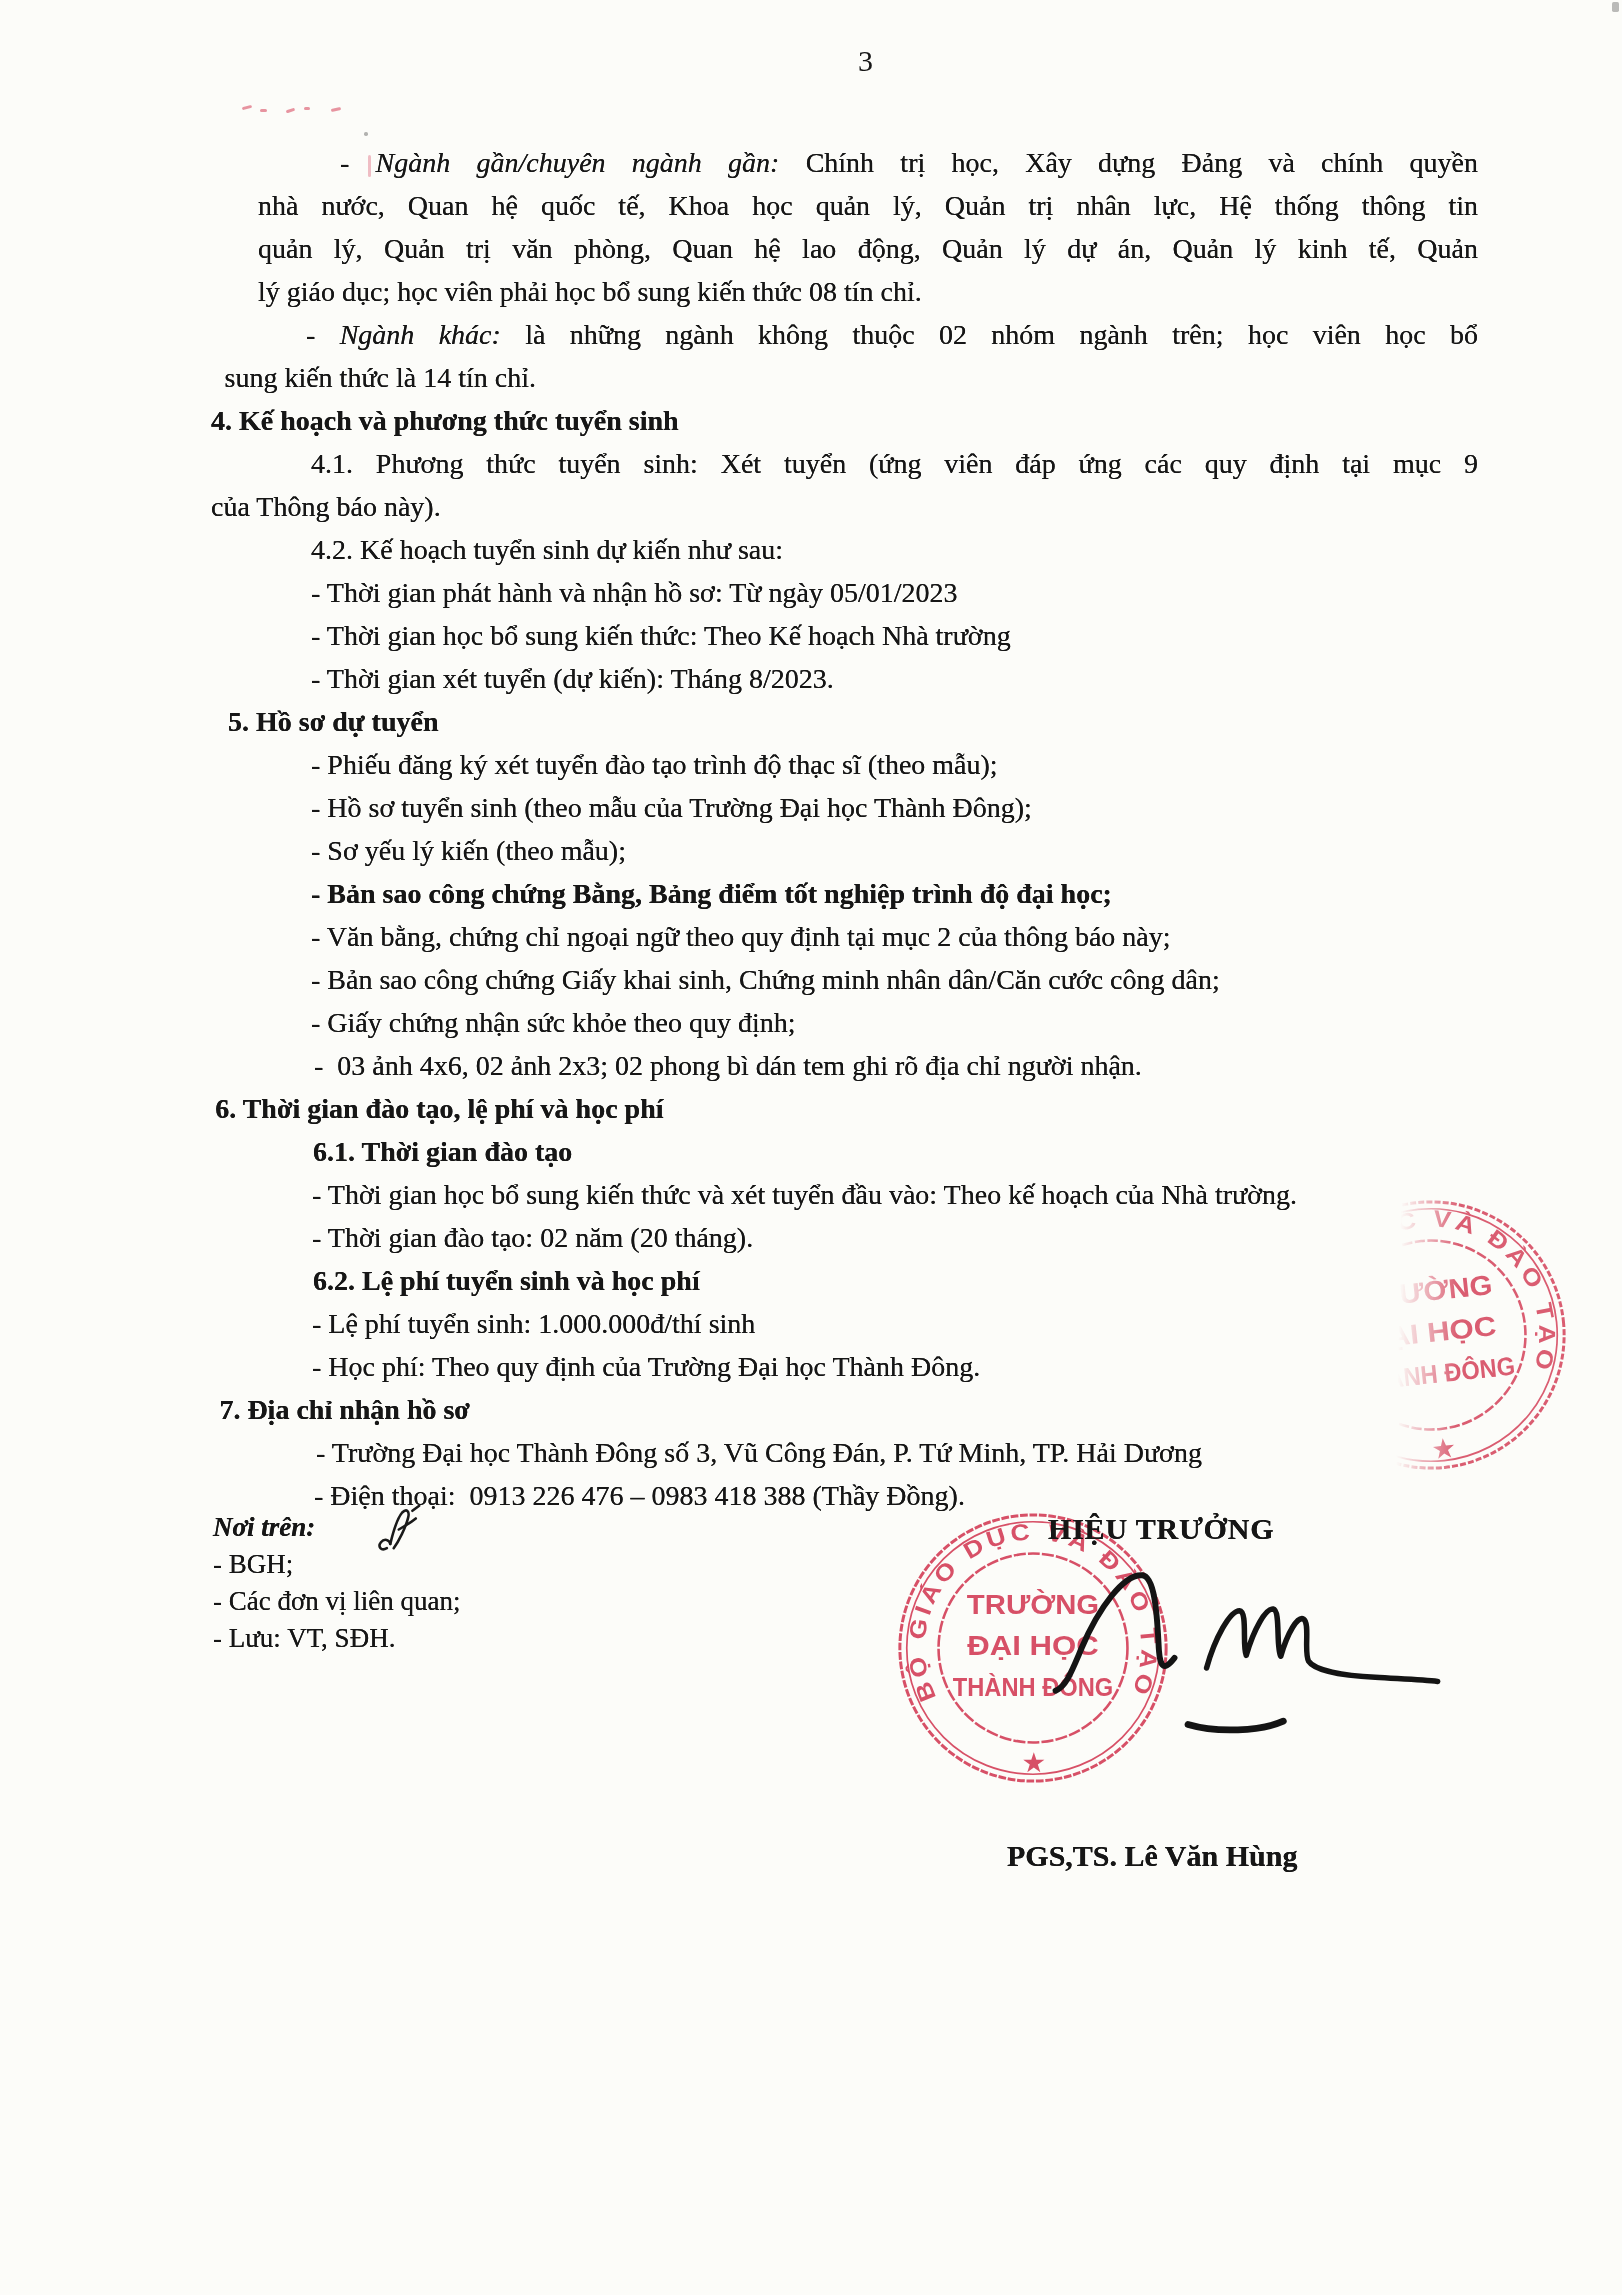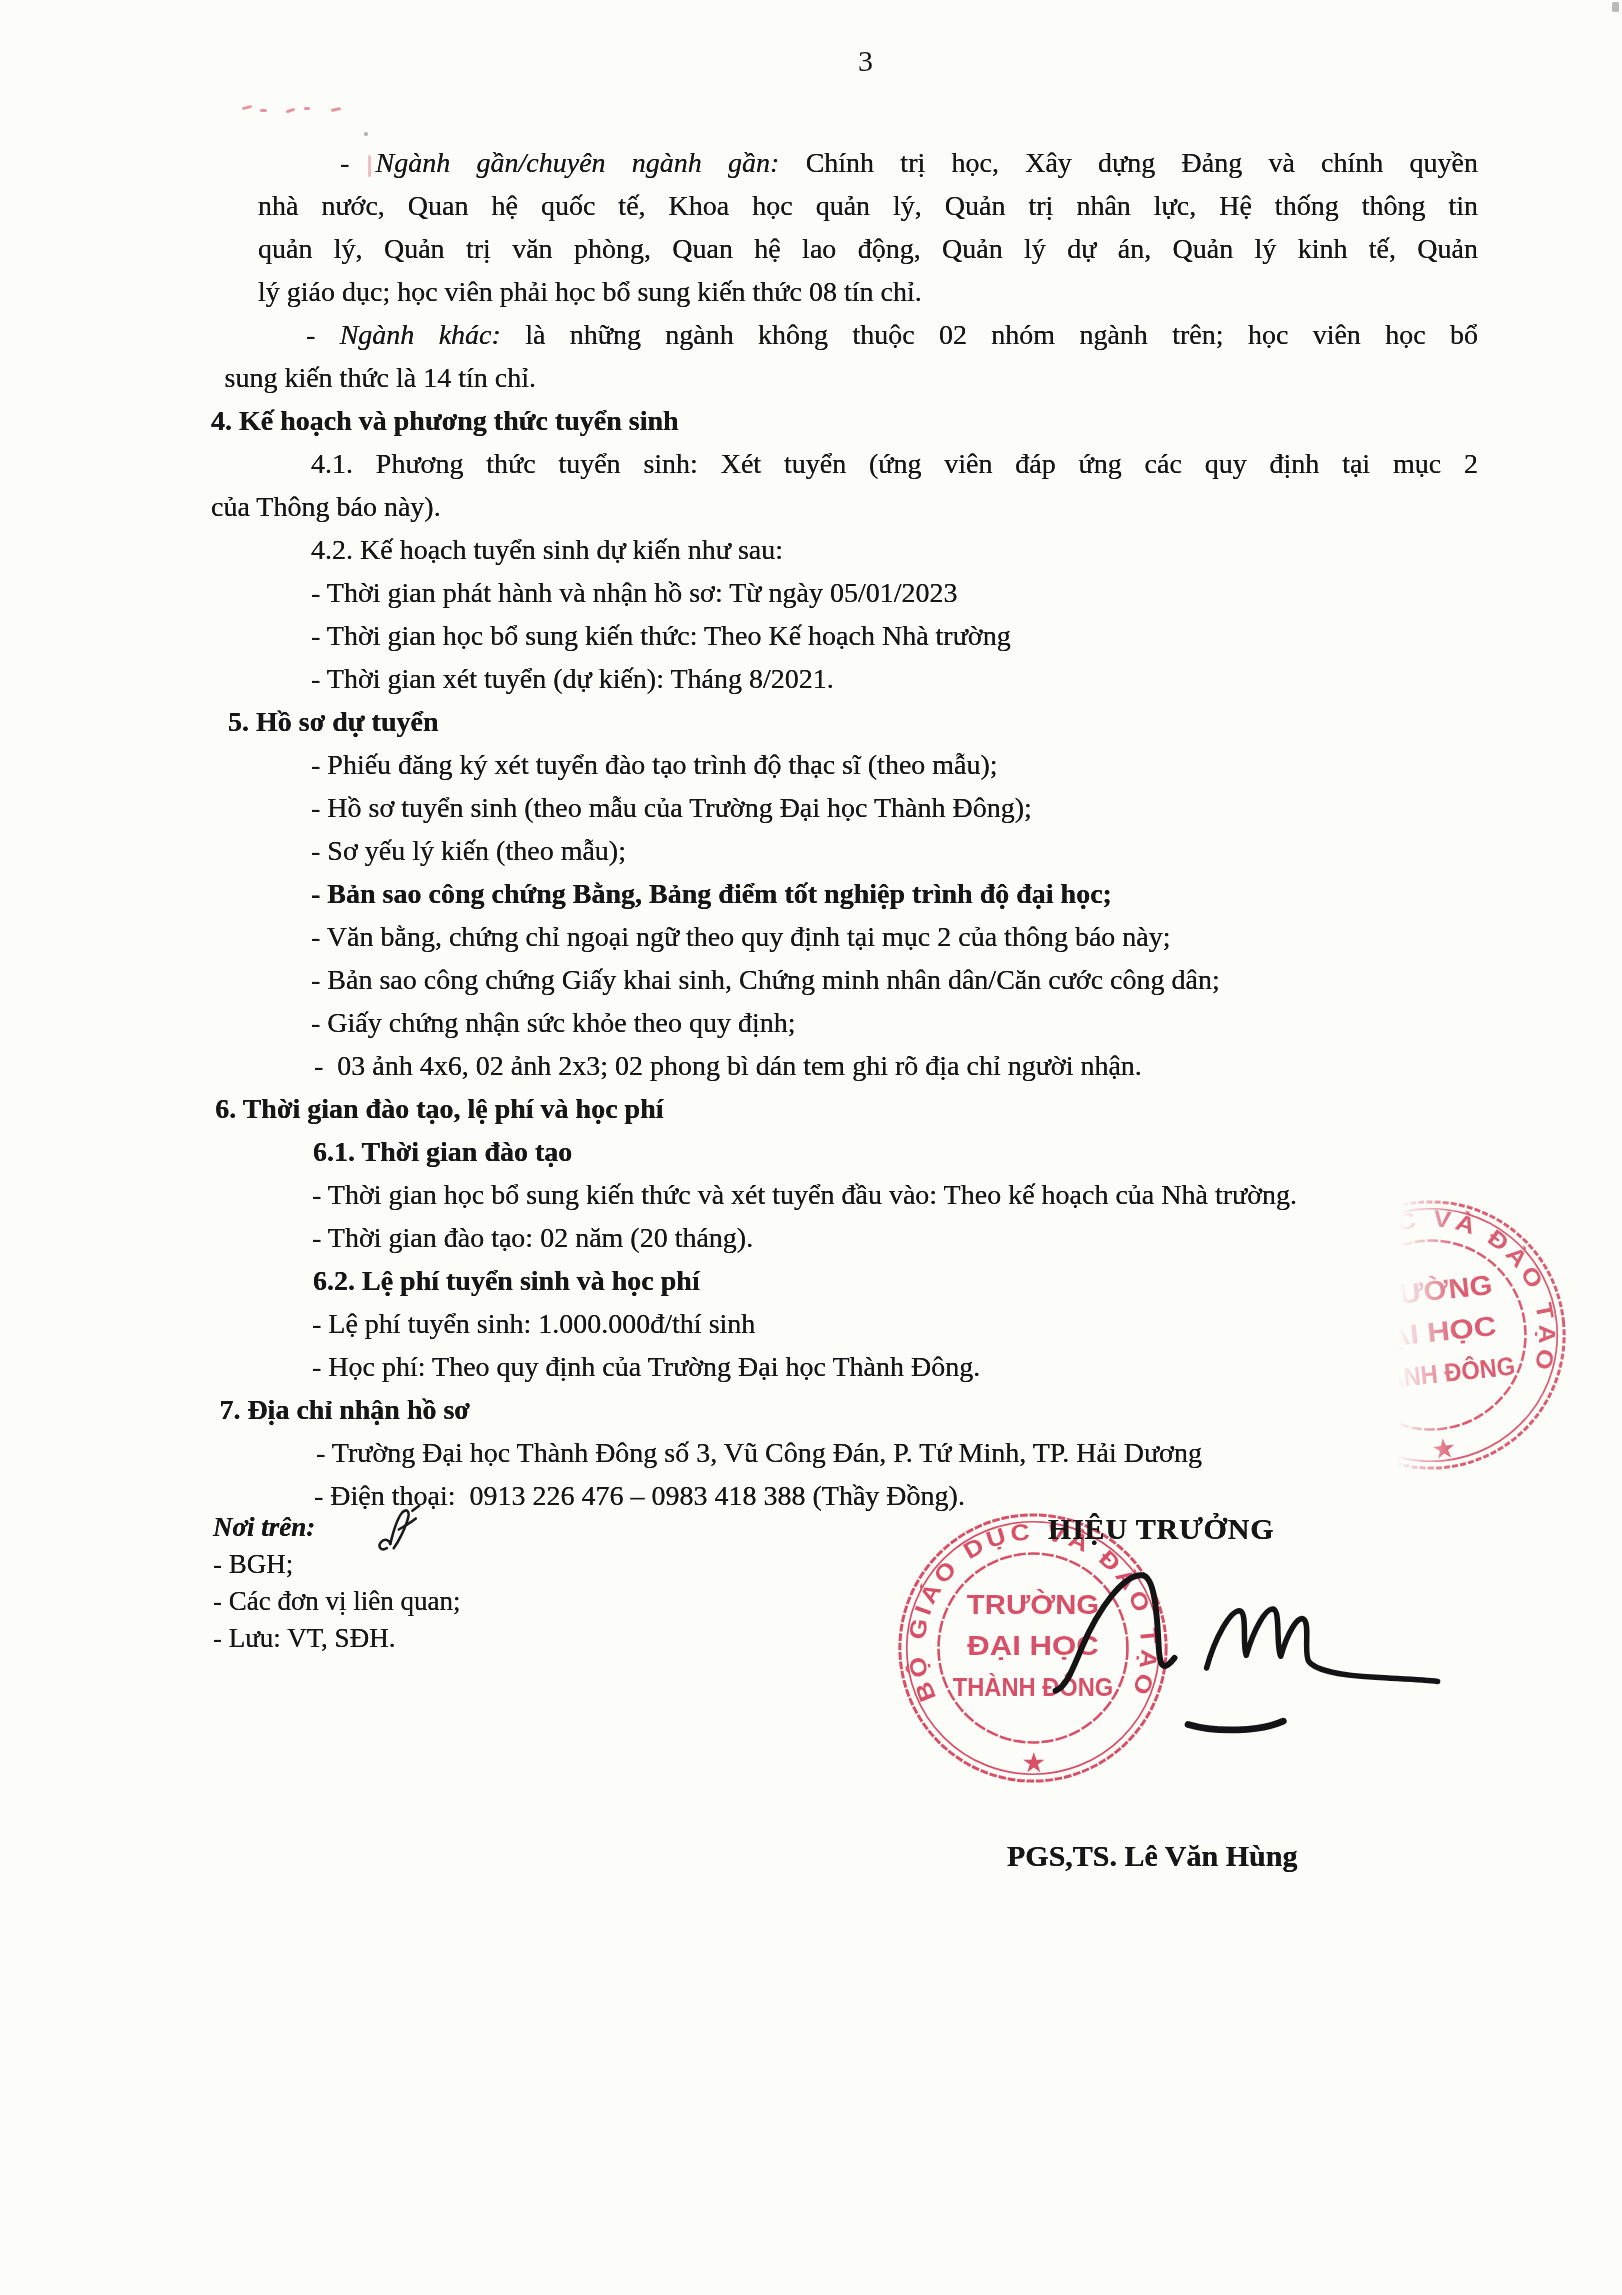--- a/index.html
+++ b/index.html
@@ -52,26 +52,26 @@
   <div id="page-number">3</div>
 
   <div id="doc-lines">
       <div class="line j" style="padding-left: 129px;"><span class="seg i">- Ngành gần/chuyên ngành gần:</span><span class="seg "> Chính trị học, Xây dựng Đảng và chính quyền</span></div>
       <div class="line j" style="padding-left: 47px;"><span class="seg ">nhà nước, Quan hệ quốc tế, Khoa học quản lý, Quản trị nhân lực, Hệ thống thông tin</span></div>
       <div class="line j" style="padding-left: 47px;"><span class="seg ">quản lý, Quản trị văn phòng, Quan hệ lao động, Quản lý dự án, Quản lý kinh tế, Quản</span></div>
       <div class="line" style="padding-left: 47px;"><span class="seg ">lý giáo dục; học viên phải học bổ sung kiến thức 08 tín chỉ.</span></div>
       <div class="line j" style="padding-left: 95px;"><span class="seg i">- Ngành khác:</span><span class="seg "> là những ngành không thuộc 02 nhóm ngành trên; học viên học bổ</span></div>
       <div class="line" style="padding-left: 13.5px;"><span class="seg ">sung kiến thức là 14 tín chỉ.</span></div>
       <div class="line" style="padding-left: 0px;"><span class="seg b">4. Kế hoạch và phương thức tuyển sinh</span></div>
-      <div class="line j" style="padding-left: 100px;"><span class="seg ">4.1. Phương thức tuyển sinh: Xét tuyển (ứng viên đáp ứng các quy định tại mục 2</span></div>
+      <div class="line j" style="padding-left: 100px;"><span class="seg ">4.1. Phương thức tuyển sinh: Xét tuyển (ứng viên đáp ứng các quy định tại mục 9</span></div>
       <div class="line" style="padding-left: 0px;"><span class="seg ">của Thông báo này).</span></div>
       <div class="line" style="padding-left: 100px;"><span class="seg ">4.2. Kế hoạch tuyển sinh dự kiến như sau:</span></div>
       <div class="line" style="padding-left: 100px;"><span class="seg ">- Thời gian phát hành và nhận hồ sơ: Từ ngày 05/01/2023</span></div>
       <div class="line" style="padding-left: 100px;"><span class="seg ">- Thời gian học bổ sung kiến thức: Theo Kế hoạch Nhà trường</span></div>
-      <div class="line" style="padding-left: 100px;"><span class="seg ">- Thời gian xét tuyển (dự kiến): Tháng 8/2021.</span></div>
+      <div class="line" style="padding-left: 100px;"><span class="seg ">- Thời gian xét tuyển (dự kiến): Tháng 8/2023.</span></div>
       <div class="line" style="padding-left: 17px;"><span class="seg b">5. Hồ sơ dự tuyển</span></div>
       <div class="line" style="padding-left: 100px;"><span class="seg ">- Phiếu đăng ký xét tuyển đào tạo trình độ thạc sĩ (theo mẫu);</span></div>
       <div class="line" style="padding-left: 100px;"><span class="seg ">- Hồ sơ tuyển sinh (theo mẫu của Trường Đại học Thành Đông);</span></div>
       <div class="line" style="padding-left: 100px;"><span class="seg ">- Sơ yếu lý kiến (theo mẫu);</span></div>
       <div class="line" style="padding-left: 100px; font-weight: bold;"><span class="seg ">- Bản sao công chứng Bằng, Bảng điểm tốt nghiệp trình độ đại học;</span></div>
       <div class="line" style="padding-left: 100px;"><span class="seg ">- Văn bằng, chứng chỉ ngoại ngữ theo quy định tại mục 2 của thông báo này;</span></div>
       <div class="line" style="padding-left: 100px;"><span class="seg ">- Bản sao công chứng Giấy khai sinh, Chứng minh nhân dân/Căn cước công dân;</span></div>
       <div class="line" style="padding-left: 100px;"><span class="seg ">- Giấy chứng nhận sức khỏe theo quy định;</span></div>
       <div class="line" style="padding-left: 103px;"><span class="seg ">-  03 ảnh 4x6, 02 ảnh 2x3; 02 phong bì dán tem ghi rõ địa chỉ người nhận.</span></div>
       <div class="line" style="padding-left: 4.2px;"><span class="seg b">6. Thời gian đào tạo, lệ phí và học phí</span></div>

